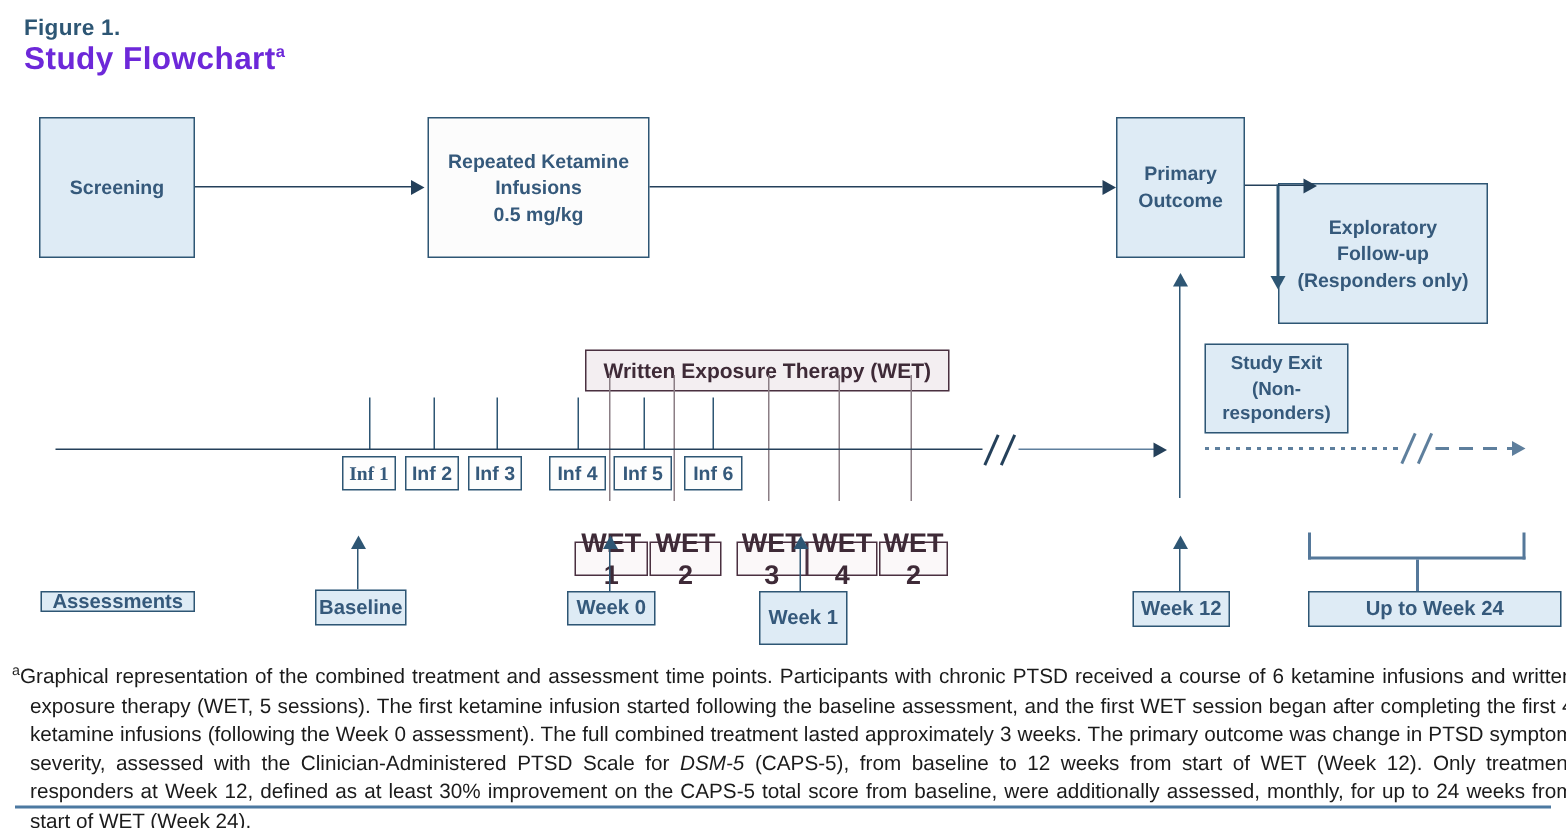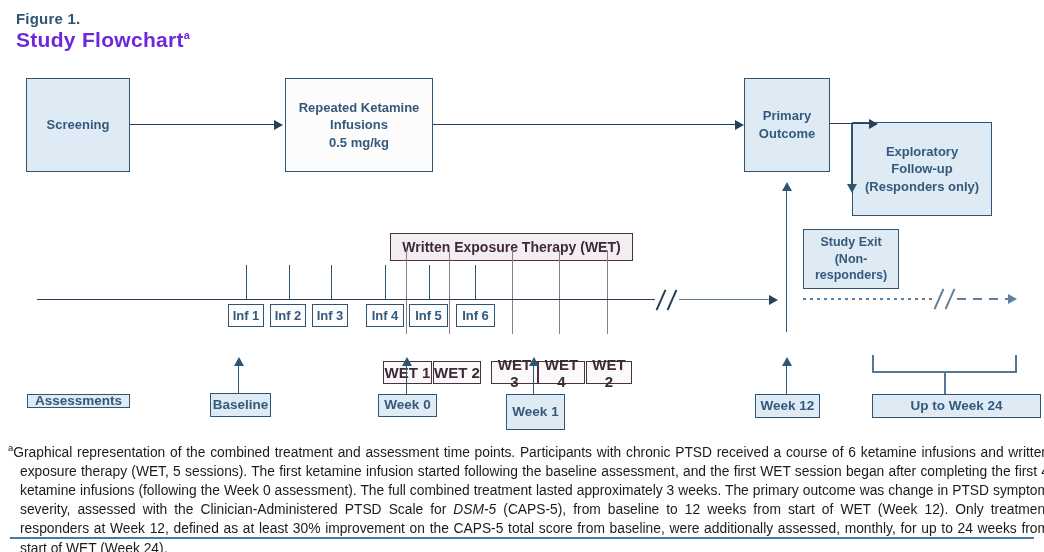--- a/index.html
+++ b/index.html
@@ -20,21 +20,21 @@
   }
   .fill-blue{background:#DEEBF5;}
   .fill-white{background:#FCFCFC;}
   .fs13{font-size:13px;}
   .fs12{font-size:12.5px;}
   
   .wet-box{
     border:1.6px solid #4A3040;color:#3E2A37;background:#F3EEF1;font-weight:bold;
     display:flex;align-items:center;justify-content:center;text-align:center;box-sizing:border-box;margin-top:28px;
   }
-  .wet-small{background:#FBF8F9;font-size:15px;}
+  .wet-small{background:#FBF8F9;font-size:18px;}
   
   .tick-box{
     background:#FDFDFD;border:1.5px solid #2E5674;color:#35597B;font-weight:bold;font-size:13px;
     display:flex;align-items:center;justify-content:center;box-sizing:border-box;
   }
   
   .hline{height:0;border-top:1.6px solid #24405A;}
   .vline{width:0;border-left:1.6px solid #2E5674;}
   .vline-gray{width:0;border-left:1.7px solid #8B7E85;}
   .slate{border-color:#5E7F9D !important;}
@@ -117,21 +117,21 @@
   <div class="abs break-bg" style="left:655px;top:288px;width:24px;height:24px;"></div>
   <div class="abs slash" style="left:660px;top:289px;"></div>
   <div class="abs slash" style="left:671px;top:289px;"></div>
 
   <div class="abs dash-fine" style="left:803px;top:298px;width:130px;"></div>
   <div class="abs dash-long" style="left:957px;top:298px;width:52px;"></div>
   <div class="abs head-right head-slate" style="left:1008px;top:294px;"></div>
   <div class="abs slash slate2" style="left:938px;top:288px;"></div>
   <div class="abs slash slate2" style="left:949px;top:288px;"></div>
 
-  <div class="abs tick-box" style="left:228px;top:304px;width:36px;height:23px;">Inf 1</div>
+  <div class="abs tick-box" style="left:228px;top:304px;width:36px;height:23px;font-family:Liberation Serif, serif;">Inf 1</div>
   <div class="abs tick-box" style="left:270px;top:304px;width:36px;height:23px;text-align:right;">Inf 2</div>
   <div class="abs tick-box" style="left:312px;top:304px;width:36px;height:23px;">Inf 3</div>
   <div class="abs tick-box" style="left:366px;top:304px;width:38px;height:23px;">Inf 4</div>
   <div class="abs tick-box" style="left:409px;top:304px;width:39px;height:23px;">Inf 5</div>
   <div class="abs tick-box" style="left:456px;top:304px;width:39px;height:23px;">Inf 6</div>
 
   <div class="abs wet-box wet-small" style="left:383px;top:333px;width:49px;height:23px;">WET 1</div>
   <div class="abs wet-box wet-small" style="left:433px;top:333px;width:48px;height:23px;">WET 2</div>
   <div class="abs wet-box wet-small" style="left:491px;top:333px;width:47px;height:23px;">WET 3</div>
   <div class="abs wet-box wet-small" style="left:538px;top:333px;width:47px;height:23px;">WET 4</div>

